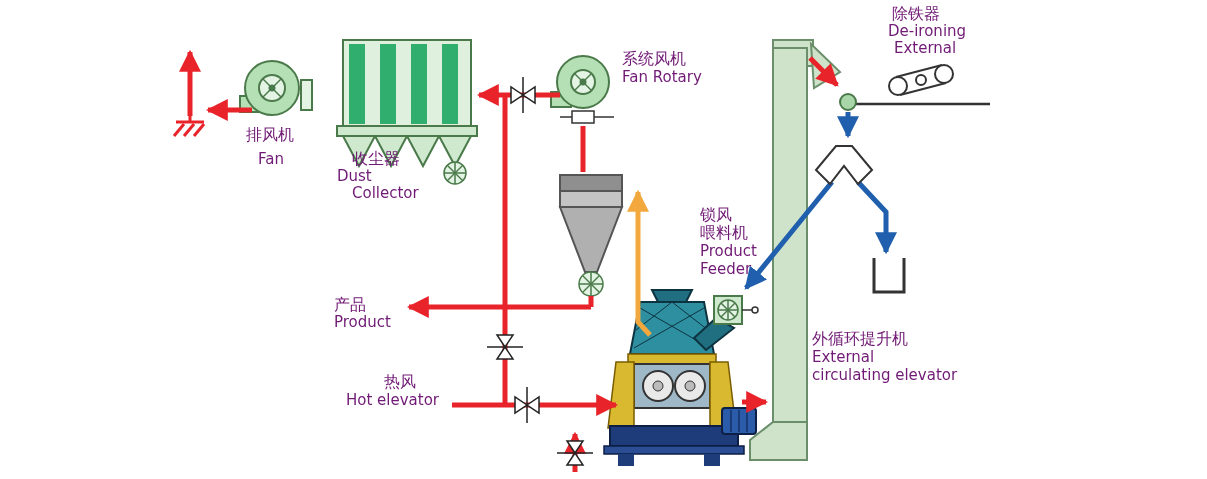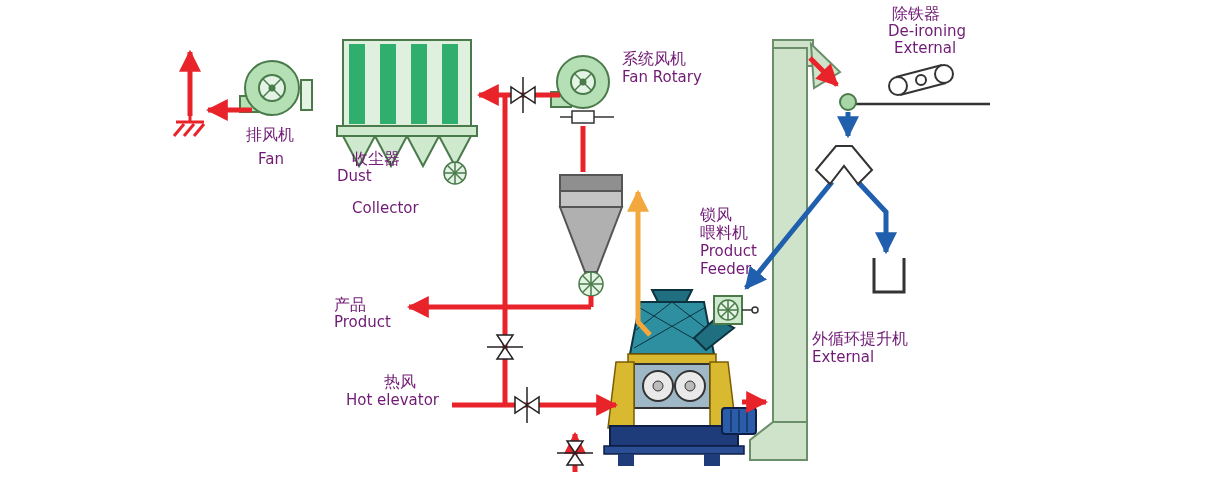--- a/index.html
+++ b/index.html
@@ -197,21 +197,21 @@
     <polygon points="575,453 567,441 583,441"></polygon>
     <polygon points="575,453 567,465 583,465"></polygon>
   </g>
 </svg>
 
 <div class="lbl zh" style="left:246px;top:126px">排风机</div>
 <div class="lbl" style="left:258px;top:151px">Fan</div>
 
 <div class="lbl zh" style="left:352px;top:150px">收尘器</div>
 <div class="lbl" style="left:337px;top:168px">Dust</div>
-<div class="lbl" style="left:352px;top:200px">Collector</div>
+<div class="lbl" style="left:352px;top:185px">Collector</div>
 
 <div class="lbl zh" style="left:622px;top:50px">系统风机</div>
 <div class="lbl" style="left:622px;top:69px">Fan Rotary</div>
 
 <div class="lbl zh" style="left:892px;top:5px">除铁器</div>
 <div class="lbl" style="left:888px;top:23px">De-ironing</div>
 <div class="lbl" style="left:894px;top:40px">External</div>
 
 <div class="lbl zh" style="left:334px;top:296px">产品</div>
 <div class="lbl" style="left:334px;top:314px">Product</div>
@@ -219,14 +219,15 @@
 <div class="lbl zh" style="left:384px;top:373px">热风</div>
 <div class="lbl" style="left:346px;top:392px">Hot elevator</div>
 
 <div class="lbl zh" style="left:700px;top:206px">锁风</div>
 <div class="lbl zh" style="left:700px;top:224px">喂料机</div>
 <div class="lbl" style="left:700px;top:243px">Product</div>
 <div class="lbl" style="left:700px;top:261px">Feeder</div>
 
 <div class="lbl zh" style="left:812px;top:330px">外循环提升机</div>
 <div class="lbl" style="left:812px;top:349px">External</div>
+<div class="lbl" style="left:812px;top:367px">circulating elevator</div>
 
 </div>
 
 </body></html>

